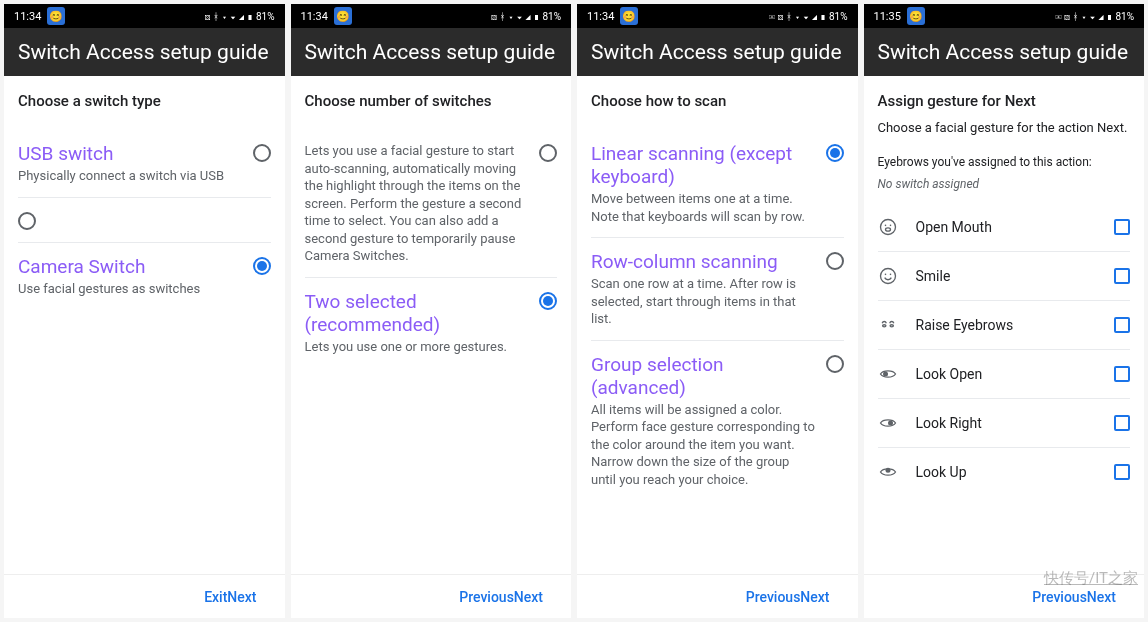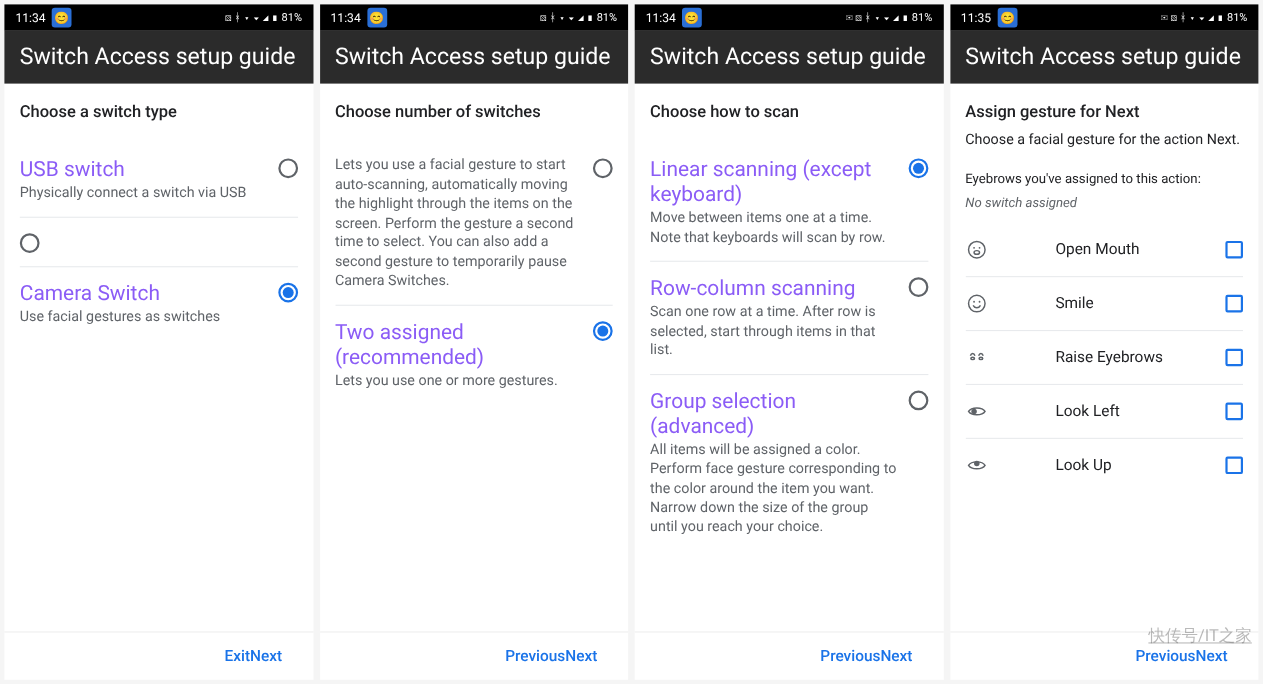--- a/index.html
+++ b/index.html
@@ -112,21 +112,20 @@
     font-style: italic;
     padding: 4px 14px 12px;
   }
   .gesture-list { padding: 0 14px; }
   .gesture-item {
     display: flex;
     align-items: center;
     padding: 14px 0;
     border-bottom: 1px solid #e8eaed;
     cursor: pointer;
-    gap: 44px;
   }
   .gesture-item:last-child { border-bottom: none; }
   .gesture-icon {
     width: 20px; height: 20px;
     margin-right: 18px;
     flex-shrink: 0;
     color: #5f6368;
   }
   .gesture-label {
     flex: 1;
@@ -223,21 +222,21 @@
     <div class="section-heading">Choose number of switches</div>
     <div class="options">
       <div class="option">
         <div class="option-text">
           <div class="option-desc">Lets you use a facial gesture to start auto-scanning, automatically moving the highlight through the items on the screen. Perform the gesture a second time to select. You can also add a second gesture to temporarily pause Camera Switches.</div>
         </div>
         <div class="radio"></div>
       </div>
       <div class="option">
         <div class="option-text">
-          <div class="option-title">Two assigned (recommended)</div>
+          <div class="option-title">Two selected (recommended)</div>
           <div class="option-desc">Lets you use one or more gestures.</div>
         </div>
         <div class="radio sel"></div>
       </div>
     </div>
   </div>
   <div class="footer">
     <span class="footer-btn">Previous</span>
     <span class="footer-btn">Next</span>
   </div>
@@ -340,21 +339,31 @@
         <span class="gesture-label">Raise Eyebrows</span>
         <span class="checkbox"></span>
       </div>
       <div class="gesture-item">
         <span class="gesture-icon">
           <svg viewBox="0 0 24 24" fill="none" stroke="currentColor" stroke-width="1.6">
               <path d="M3 12c3-5 15-5 18 0-3 5-15 5-18 0z"></path>
               <circle cx="9" cy="12" r="3" fill="currentColor" stroke="none"></circle>
             </svg>
         </span>
-        <span class="gesture-label">Look Left</span>
+        <span class="gesture-label">Look Open</span>
+        <span class="checkbox"></span>
+      </div>
+      <div class="gesture-item">
+        <span class="gesture-icon">
+          <svg viewBox="0 0 24 24" fill="none" stroke="currentColor" stroke-width="1.6">
+              <path d="M3 12c3-5 15-5 18 0-3 5-15 5-18 0z"></path>
+              <circle cx="15" cy="12" r="3" fill="currentColor" stroke="none"></circle>
+            </svg>
+        </span>
+        <span class="gesture-label">Look Right</span>
         <span class="checkbox"></span>
       </div>
       <div class="gesture-item">
         <span class="gesture-icon">
           <svg viewBox="0 0 24 24" fill="none" stroke="currentColor" stroke-width="1.6">
               <path d="M3 12c3-5 15-5 18 0-3 5-15 5-18 0z"></path>
               <circle cx="12" cy="10" r="3" fill="currentColor" stroke="none"></circle>
             </svg>
         </span>
         <span class="gesture-label">Look Up</span>

